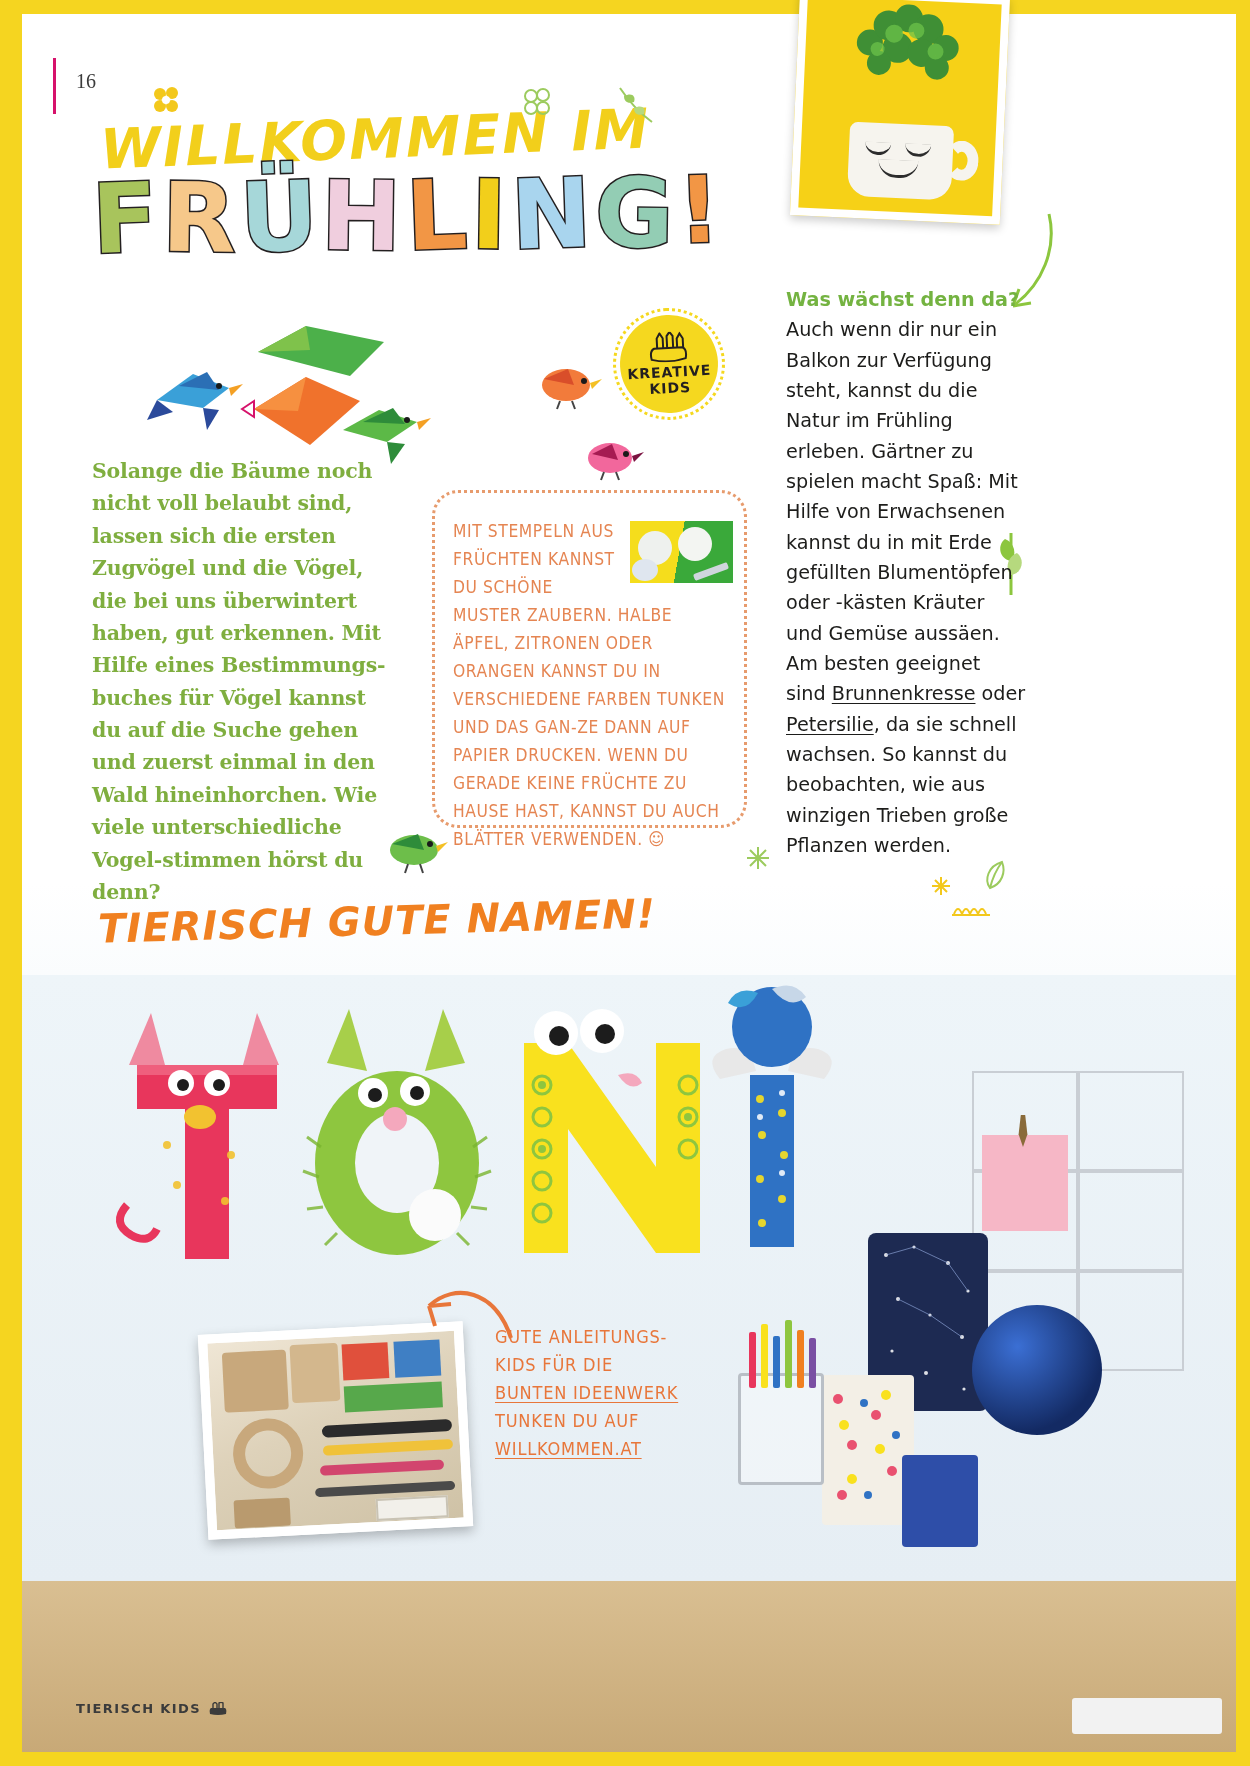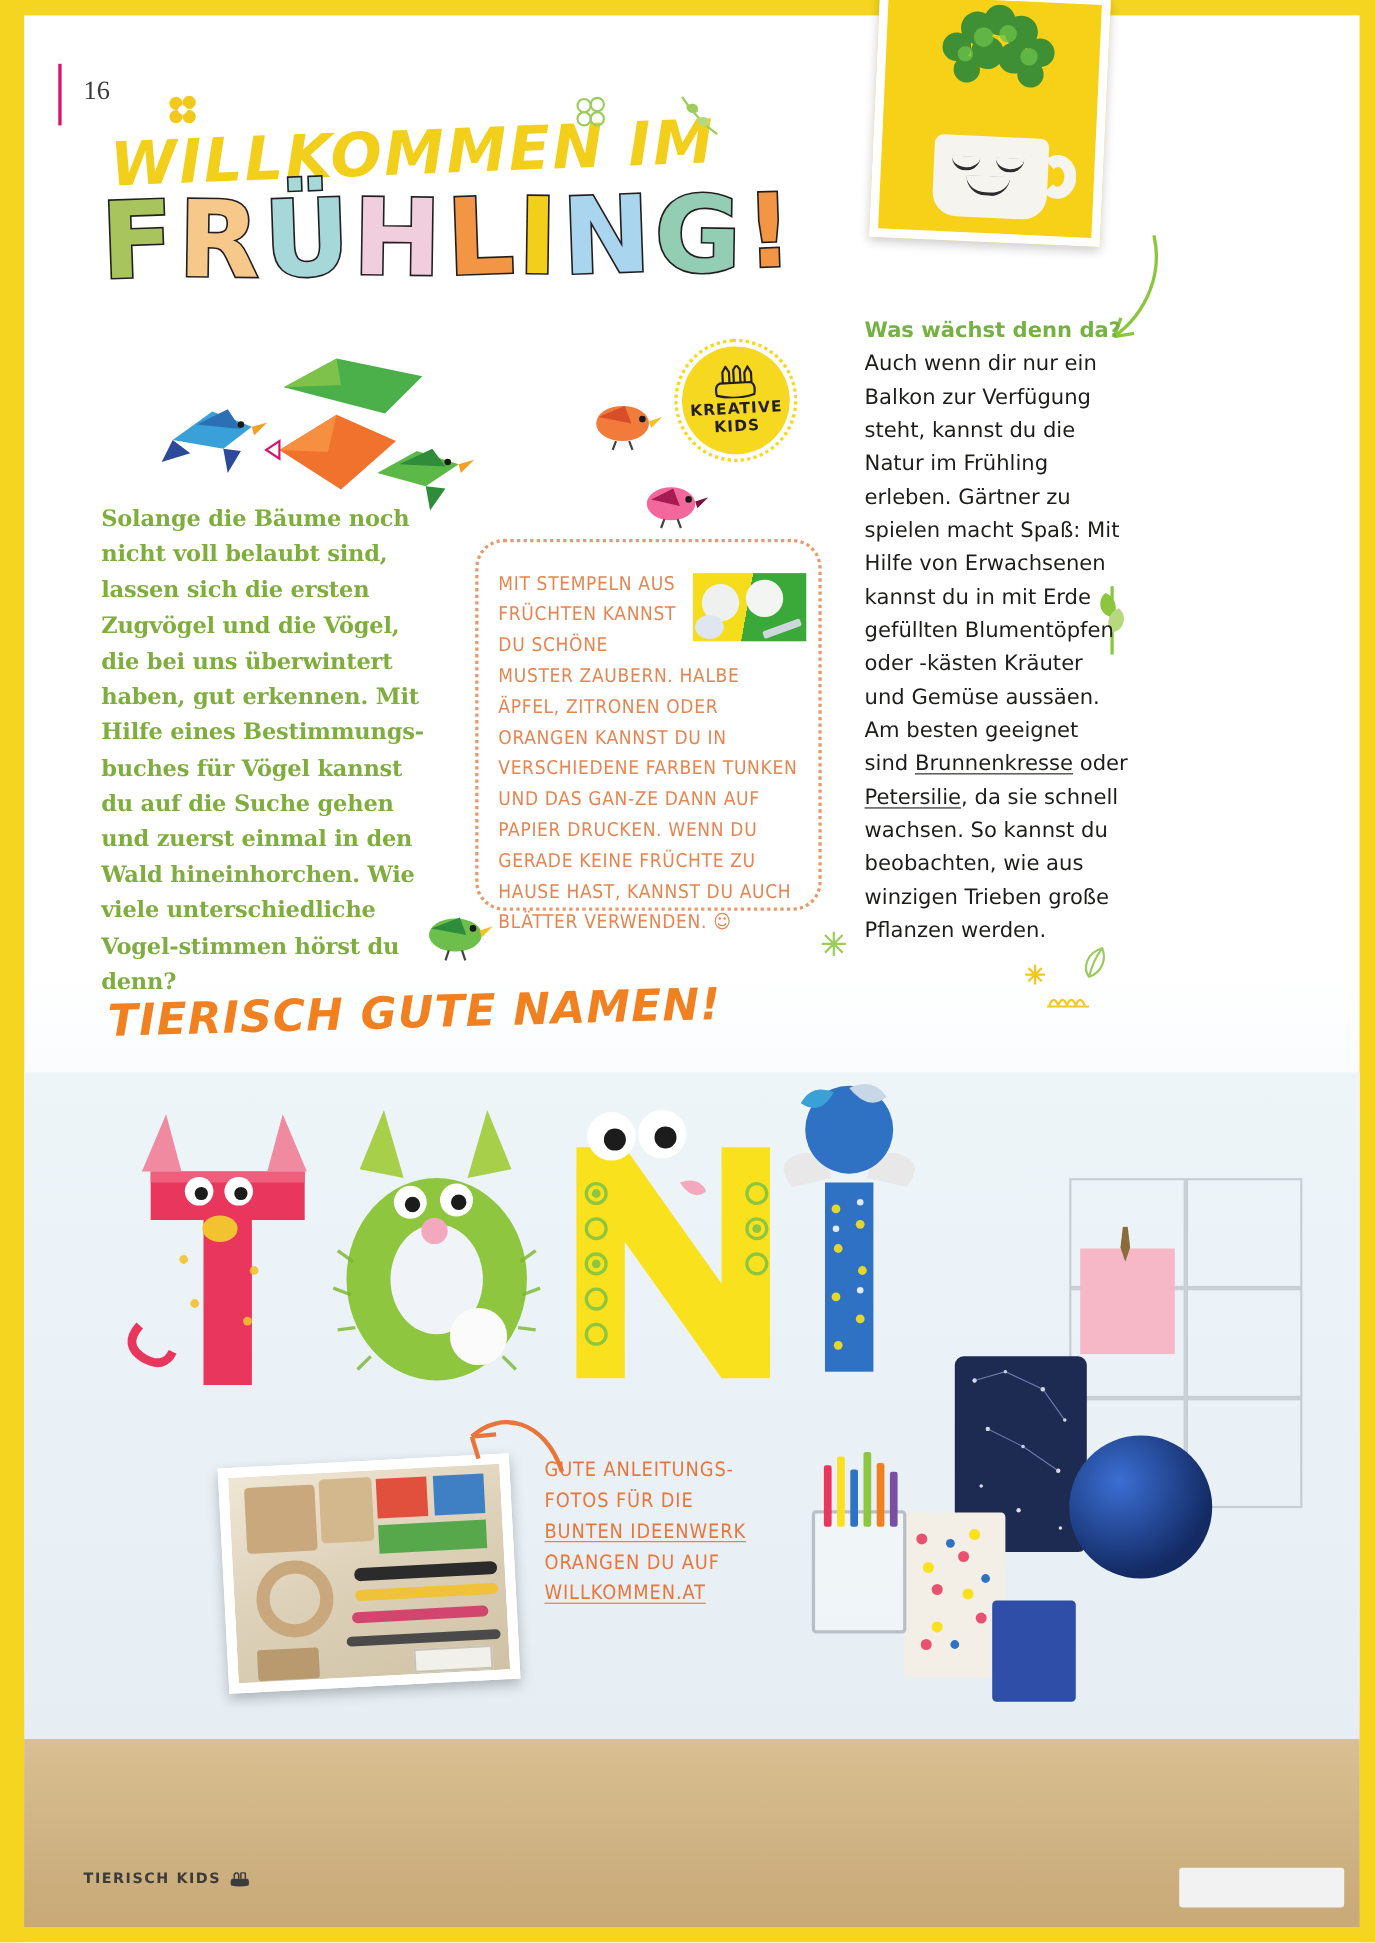--- a/index.html
+++ b/index.html
@@ -22,21 +22,21 @@
   .bar-right { position:absolute; right:0; top:0; width:14px; height:1766px; background:#f5d520; }
   .bar-bottom{ position:absolute; left:0; bottom:0; width:1250px; height:14px; background:#f5d520; }
 
   
   .rule-a { position:absolute; left:53px; top:58px; width:3px; height:56px; background:#d6126b; }
   .rule-b { position:absolute; left:53px; top:1462px; width:3px; height:78px; background:#d6126b; }
 
   
   .pageno {
     position:absolute; left:76px; top:70px;
-    font-family:"Liberation Serif", serif; font-size:24px; color:#3b3b3b;
+    font-family:"Liberation Serif", serif; font-size:20px; color:#3b3b3b;
   }
 
   
   .willkommen {
     position:absolute; left:100px; top:107px;
     font-family:"DejaVu Sans", sans-serif;
     font-size:55px; font-weight:700; font-style:italic;
     letter-spacing:2px; color:#f2cf1b;
     transform: rotate(-2.2deg);
     white-space:nowrap;
@@ -584,23 +584,23 @@
     </div>
   </div>
 
   <svg class="doodle" style="left:415px; top:1280px;" width="100" height="70" viewBox="0 0 100 70">
     <path d="M96 58 C80 10 40 2 14 26" stroke="#e8763a" stroke-width="4" fill="none"></path>
     <path d="M14 26 l22 -2 M14 26 l6 20" stroke="#e8763a" stroke-width="4" fill="none"></path>
   </svg>
 
   <div class="caption">
     <div>GUTE ANLEITUNGS-</div>
-    <div>FOTOS FÜR DIE</div>
+    <div>KIDS FÜR DIE</div>
     <div><u>BUNTEN IDEENWERK</u></div>
-    <div>ORANGEN DU AUF</div>
+    <div>TUNKEN DU AUF</div>
     <div><u>WILLKOMMEN.AT</u></div>
   </div>
 
   <div class="footer">
     <span>TIERISCH KIDS</span>
     <svg width="20" height="14" viewBox="0 0 20 14">
       <path d="M2 12 q8 2 16 0 q1 -5 -1 -6 H3 q-2 1 -1 6Z" fill="#3b3b3b"></path>
       <path d="M5 6 V2 l2 -2 l2 2 v4 M11 6 V1 l2 -1 l2 1 v5" stroke="#3b3b3b" stroke-width="1.4" fill="none"></path>
     </svg>
   </div>

